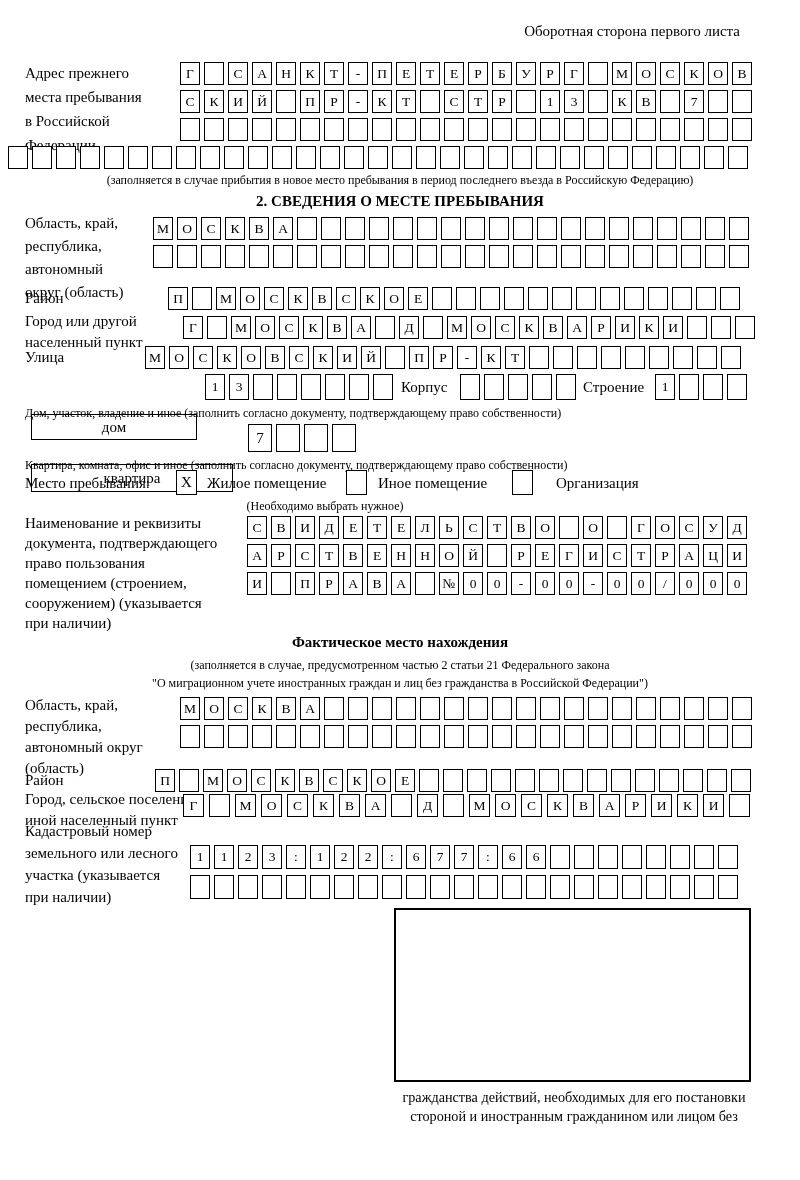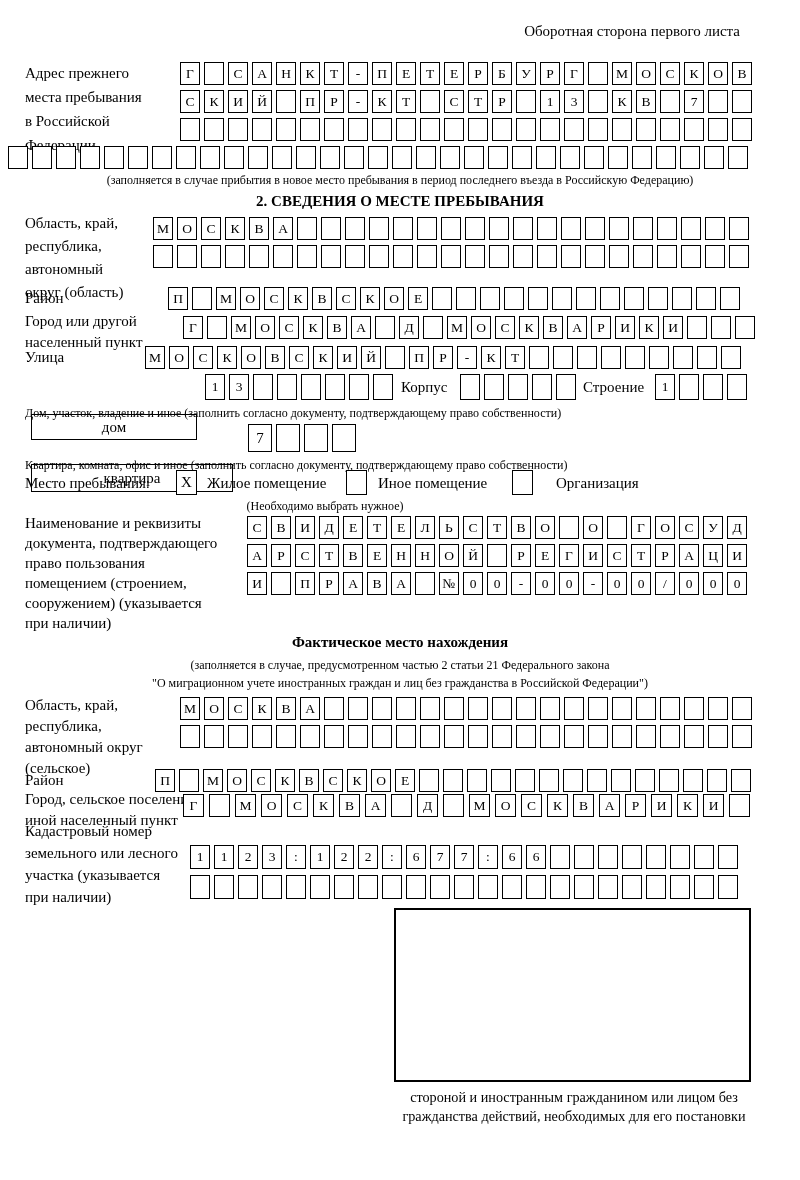--- a/index.html
+++ b/index.html
@@ -432,21 +432,21 @@
       <span class="cell">0</span>
     </div>
 
   <div class="t b ctr" style="top:633px">Фактическое место нахождения</div>
   <div class="t sm ctr" style="top:658px">(заполняется в случае, предусмотренном частью 2 статьи 21 Федерального закона</div>
   <div class="t sm ctr" style="top:676px">"О миграционном учете иностранных граждан и лиц без гражданства в Российской Федерации")</div>
 
   <div class="t" style="left:25px;top:696px">Область, край,</div>
   <div class="t" style="left:25px;top:717px">республика,</div>
   <div class="t" style="left:25px;top:738px">автономный округ</div>
-  <div class="t" style="left:25px;top:759px">(сельское)</div>
+  <div class="t" style="left:25px;top:759px">(область)</div>
   <div class="grid" style="left:180px;top:697px">
       <span class="cell">М</span>
       <span class="cell">О</span>
       <span class="cell">С</span>
       <span class="cell">К</span>
       <span class="cell">В</span>
       <span class="cell">А</span>
       <span class="cell"></span>
       <span class="cell"></span>
       <span class="cell"></span>
@@ -599,17 +599,17 @@
       <span class="cell"></span>
       <span class="cell"></span>
       <span class="cell"></span>
       <span class="cell"></span>
       <span class="cell"></span>
       <span class="cell"></span>
     </div>
 
   <div class="stampbox" style="left:394px;top:908px;width:357px;height:174px"></div>
   <div class="caption" style="left:378px;top:1088px;width:392px">
+    <div>гражданства действий, необходимых для его постановки</div>
     <div>стороной и иностранным гражданином или лицом без</div>
-    <div>гражданства действий, необходимых для его постановки</div>
   </div>
 
 </div>
 
 </body></html>

